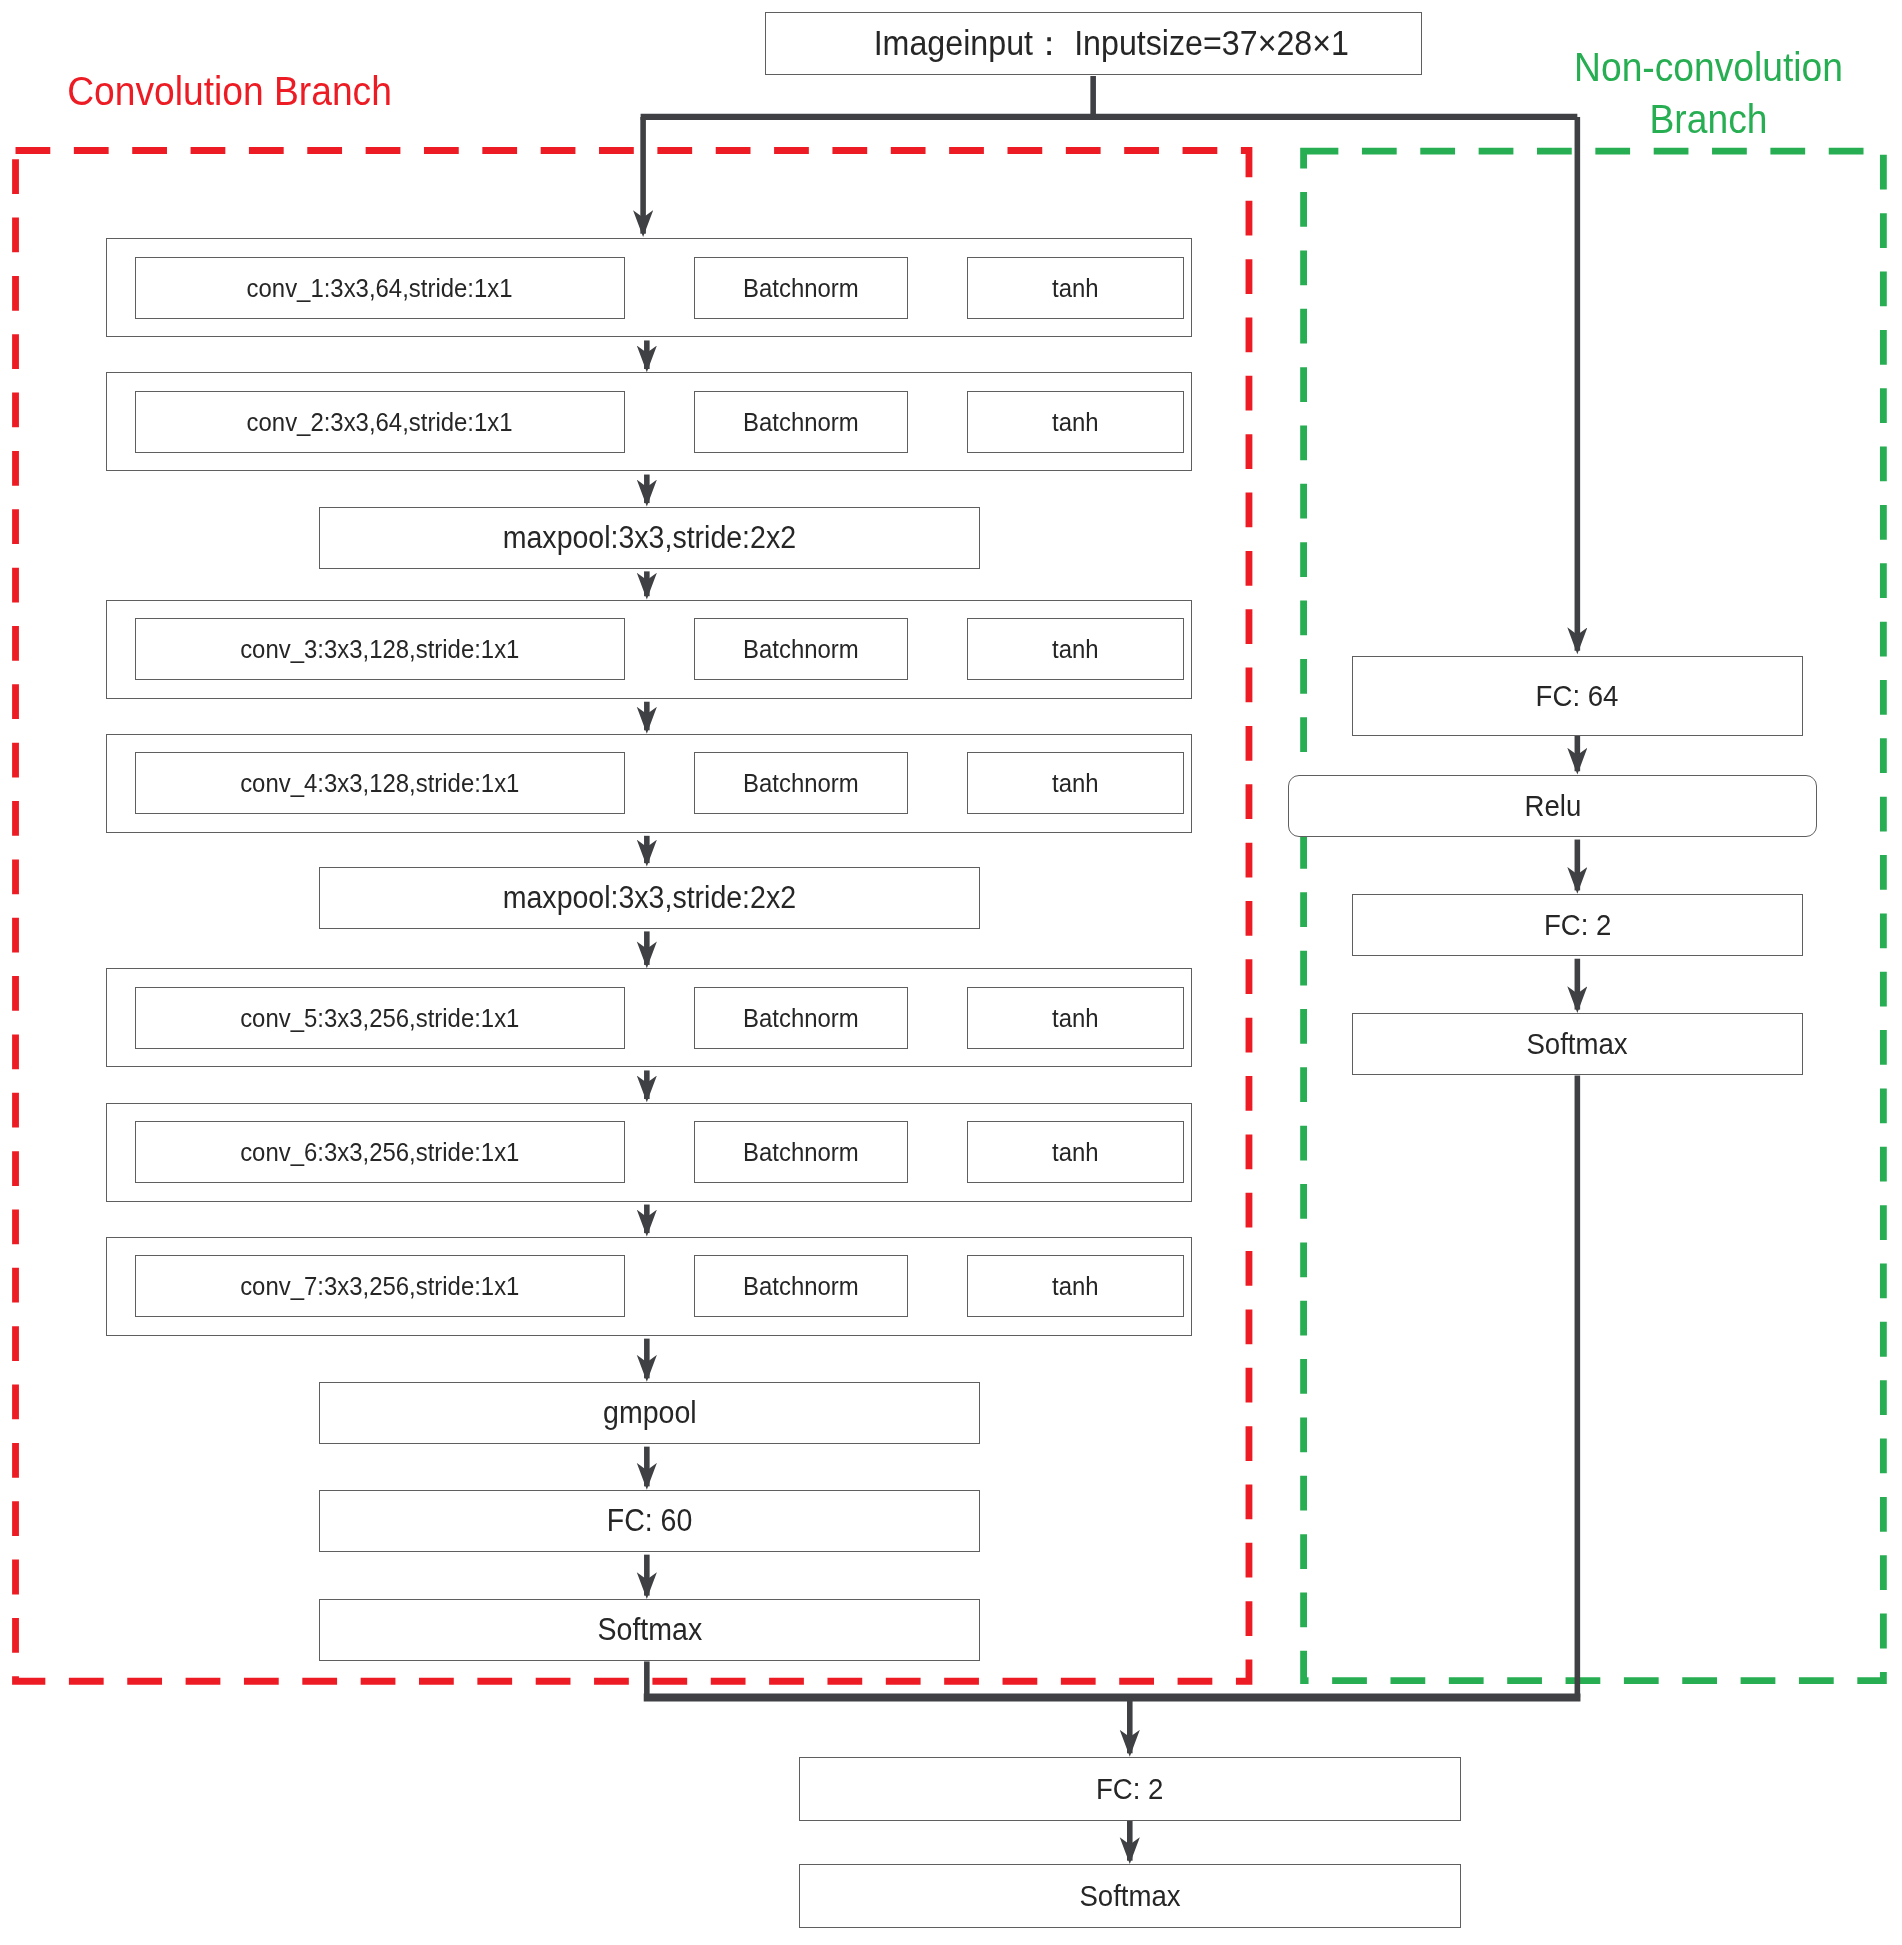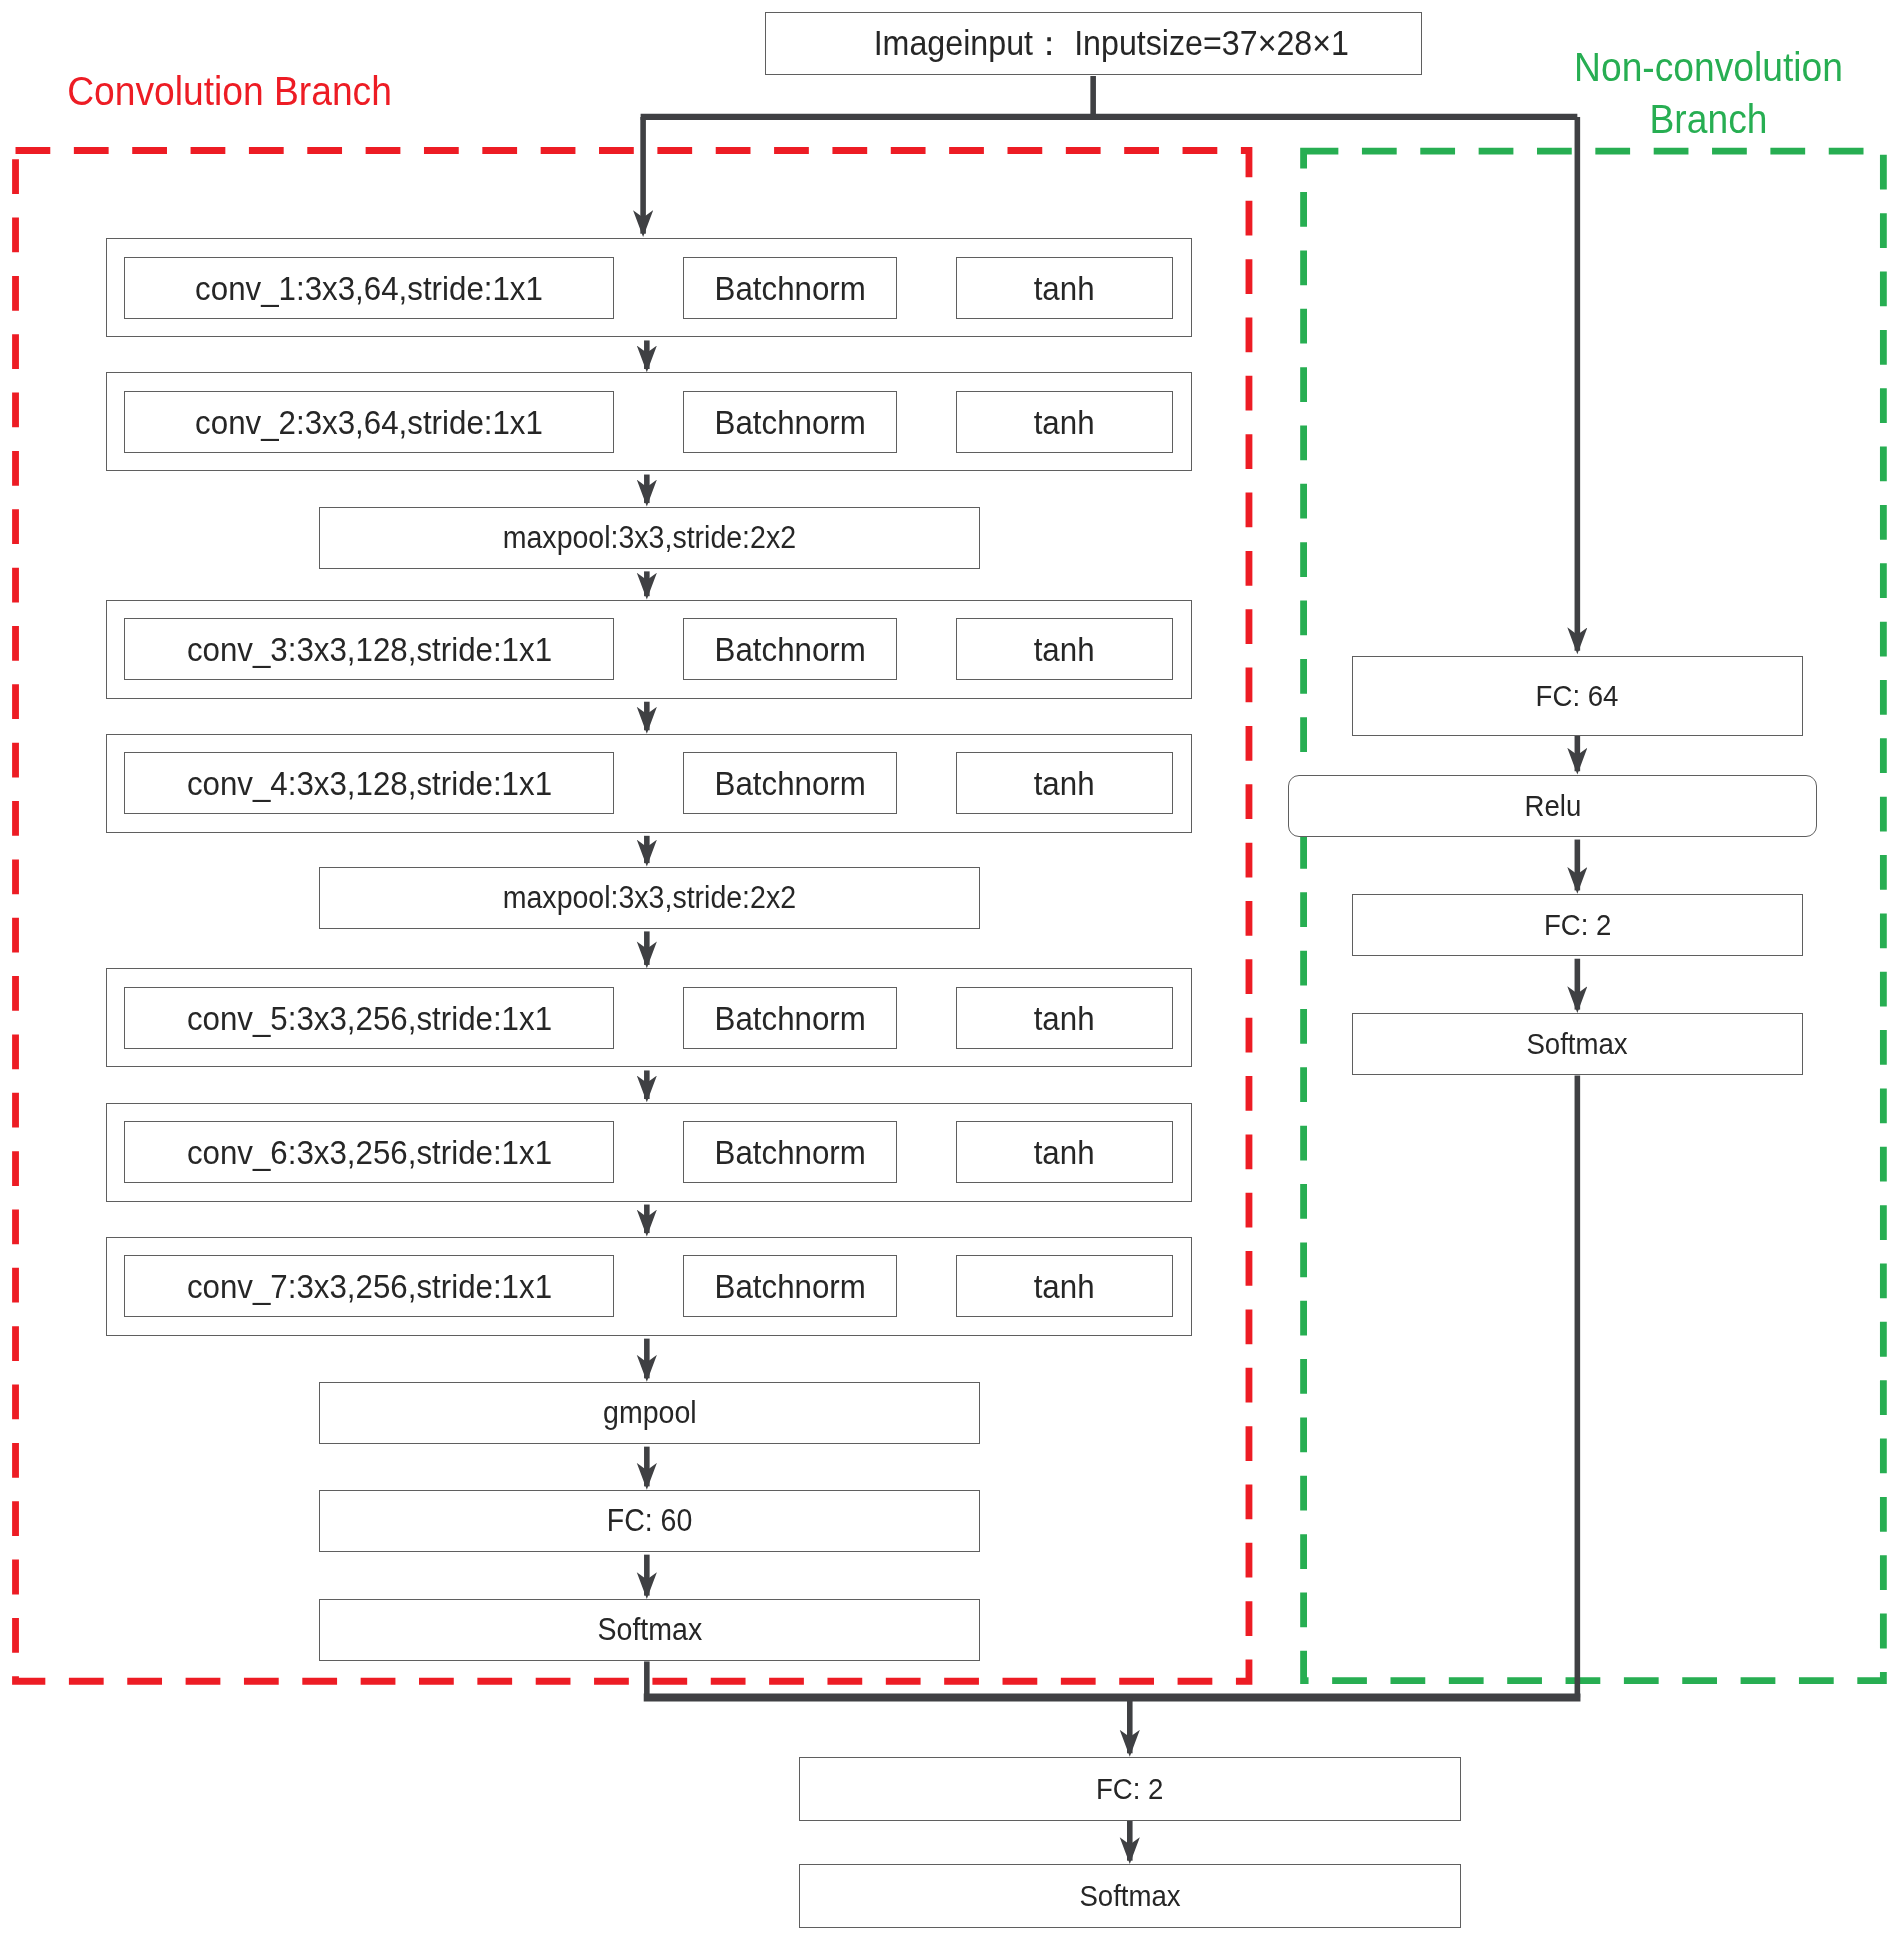--- a/index.html
+++ b/index.html
@@ -10,21 +10,21 @@
   #wires{position:absolute;left:0;top:0;width:1902px;height:1946px;}
   .box{
     position:absolute;background:#ffffff;border:1.9px solid #5f5f5f;
     box-sizing:border-box;display:flex;align-items:center;justify-content:center;
   }
   .rowbox{
     position:absolute;background:#ffffff;border:1.9px solid #5f5f5f;box-sizing:border-box;
   }
   .box span{display:inline-block;white-space:nowrap;transform:scaleX(0.92);transform-origin:center;}
   .fs-title{font-size:35px;padding-left:35px;}
-  .fs-conv{font-size:34px;}
+  .fs-conv{font-size:26px;margin-left:11px;}
   .fs-single{font-size:31px;}
   .fs-small{font-size:30px;}
   .branch-label{
     position:absolute;font-size:40px;line-height:1.3;white-space:nowrap;
     transform:scaleX(0.93);transform-origin:center;
   }
   .branch-label.wrap{white-space:normal;text-align:center;}
   .red-text{color:#ed1c24;}
   .green-text{color:#27ae52;}
 </style>

